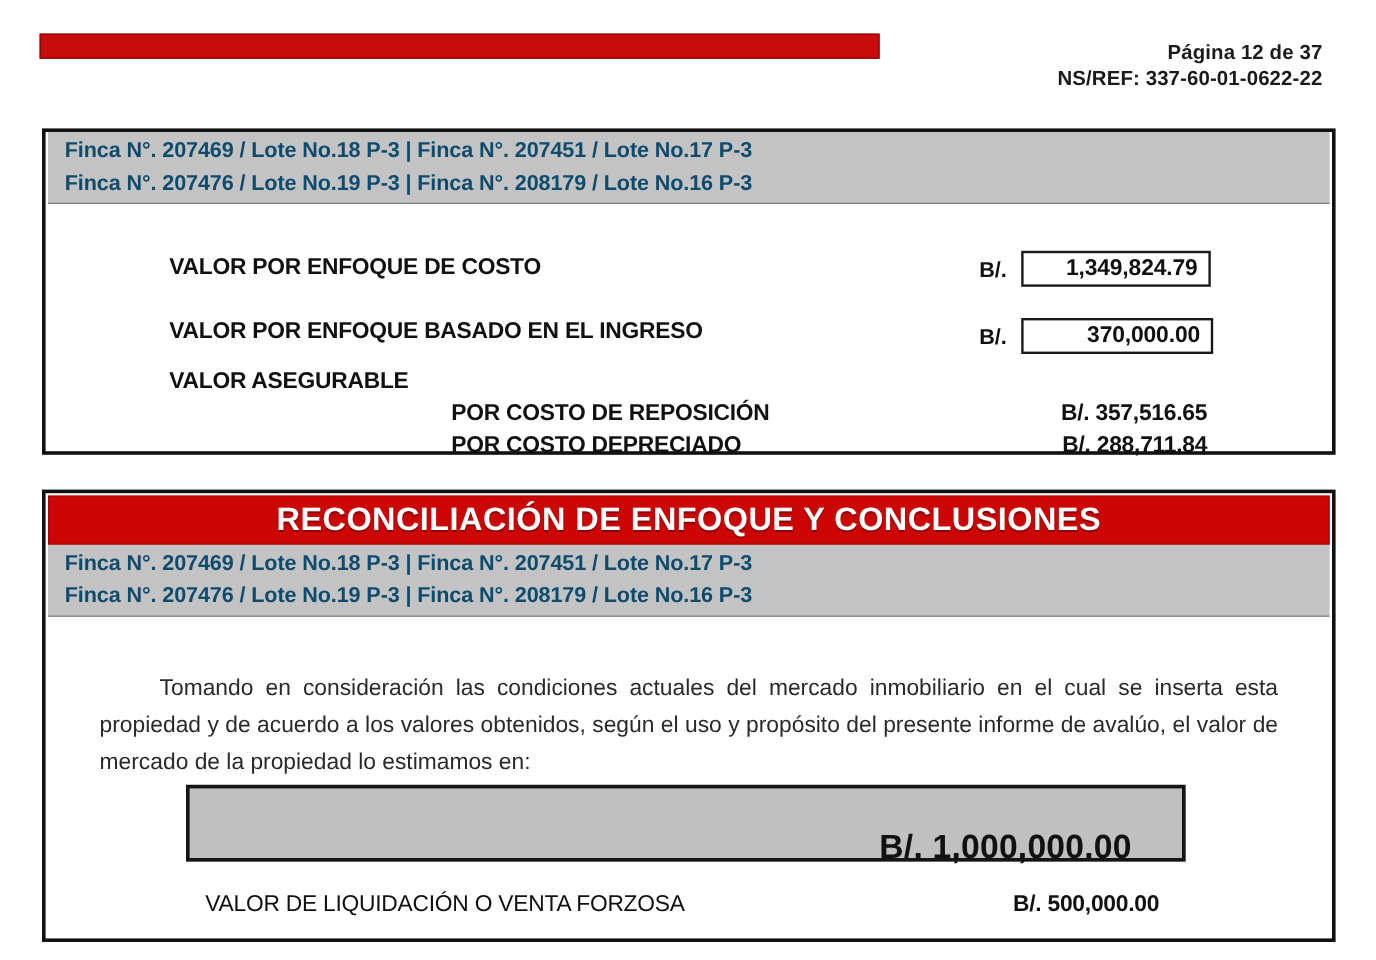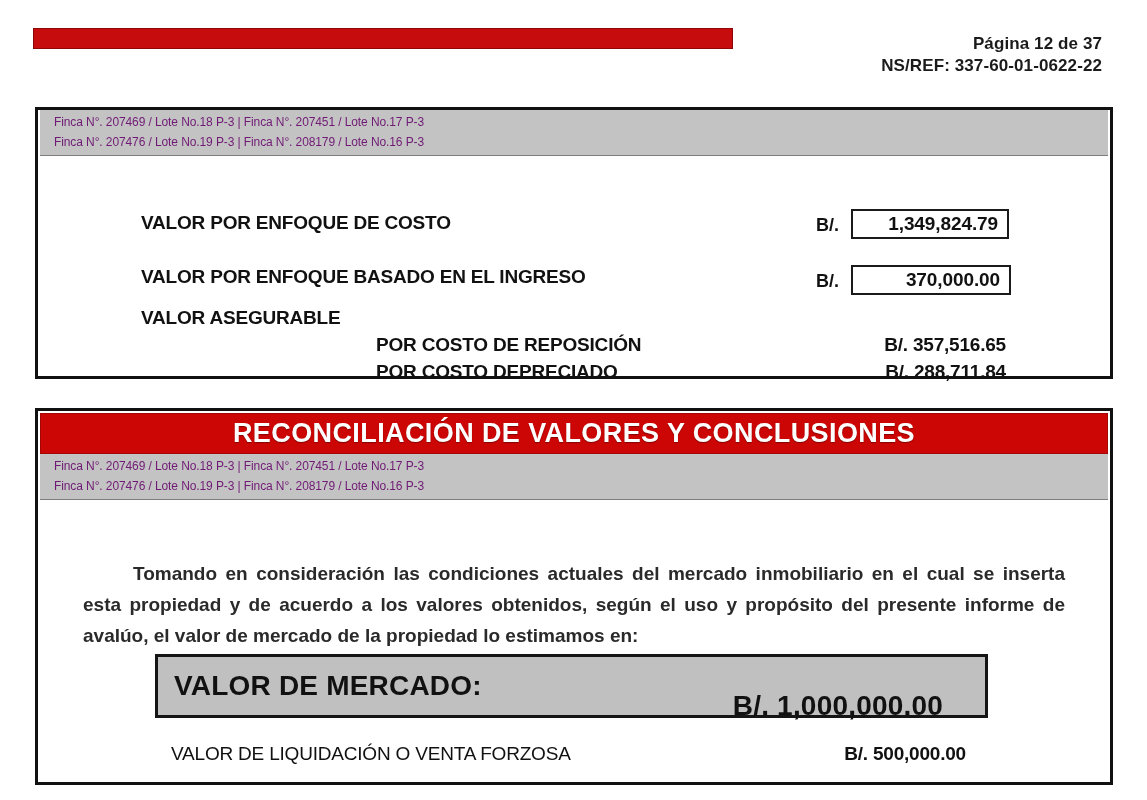--- a/index.html
+++ b/index.html
@@ -68,25 +68,25 @@
     text-shadow: 0 1px 1px rgba(0,0,0,0.35);
   }
 
   .finca-block {
     background: #c3c3c3;
     border-bottom: 1px solid #7d7d7d;
     margin: 0 2px;
     padding: 2px 0 3px 0;
   }
   .finca-row {
-    font-size: 12px;
-    font-weight: normal;
+    font-size: 18px;
+    font-weight: bold;
     padding: 3px 0 3px 14px;
     white-space: nowrap;
-    color: #701a75;
+    color: #0c4a6e;
     letter-spacing: -0.1px;
   }
 
   
   .value-row {
     position: absolute;
     left: 0;
     right: 0;
     height: 26px;
   }
@@ -129,21 +129,21 @@
   #conclusion-paragraph {
     position: absolute;
     left: 45px;
     top: 128px;
     width: 982px;
     font-size: 19px;
     line-height: 31px;
     text-align: justify;
     text-indent: 50px;
     color: #2a2a2a;
-    font-weight: bold;
+    font-weight: normal;
   }
 
   
   #market-value-box {
     position: absolute;
     left: 117px;
     top: 243px;
     width: 833px;
     height: 64px;
     box-sizing: border-box;
@@ -235,31 +235,30 @@
 
   <div class="value-row" style="top:251px;">
     <span class="value-label label-lvl2">POR COSTO DEPRECIADO</span>
     <span class="value-plain" style="left:775px; width:193px;">B/. 288,711.84</span>
   </div>
 
 </section>
 
 <section class="panel" id="panel-reconciliacion">
 
-  <div class="panel-title">RECONCILIACIÓN DE VALORES Y CONCLUSIONES</div>
+  <div class="panel-title">RECONCILIACIÓN DE ENFOQUE Y CONCLUSIONES</div>
 
   <div class="finca-block">
     <div class="finca-row">Finca N°. 207469 / Lote No.18 P-3 | Finca N°. 207451 / Lote No.17 P-3</div>
     <div class="finca-row">Finca N°. 207476 / Lote No.19 P-3 | Finca N°. 208179 / Lote No.16 P-3</div>
   </div>
 
   <p id="conclusion-paragraph">Tomando en consideración las condiciones actuales del mercado inmobiliario en el cual se inserta esta propiedad y de acuerdo a los valores obtenidos, según el uso y propósito del presente informe de avalúo, el valor de mercado de la propiedad lo estimamos en:</p>
 
   <div id="market-value-box">
-    <span id="market-value-label">VALOR DE MERCADO:</span>
     <span id="market-value-amount">B/. 1,000,000.00</span>
   </div>
 
   <div id="liquidation-row">
     <span id="liquidation-label">VALOR DE LIQUIDACIÓN O VENTA FORZOSA</span>
     <span id="liquidation-amount">B/. 500,000.00</span>
   </div>
 
 </section>
 

